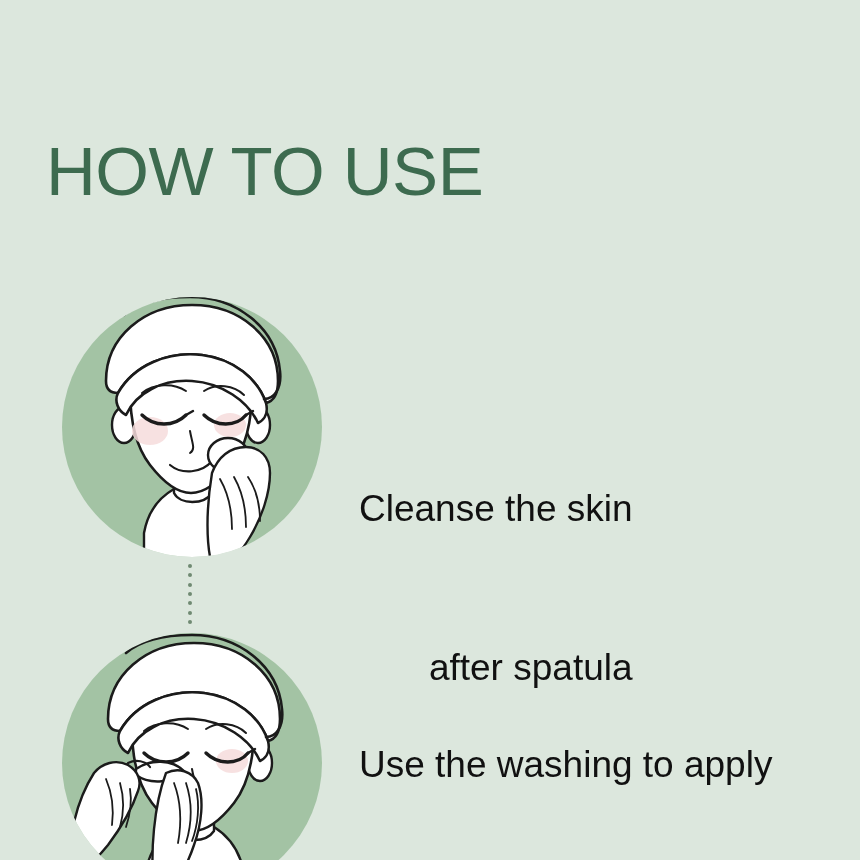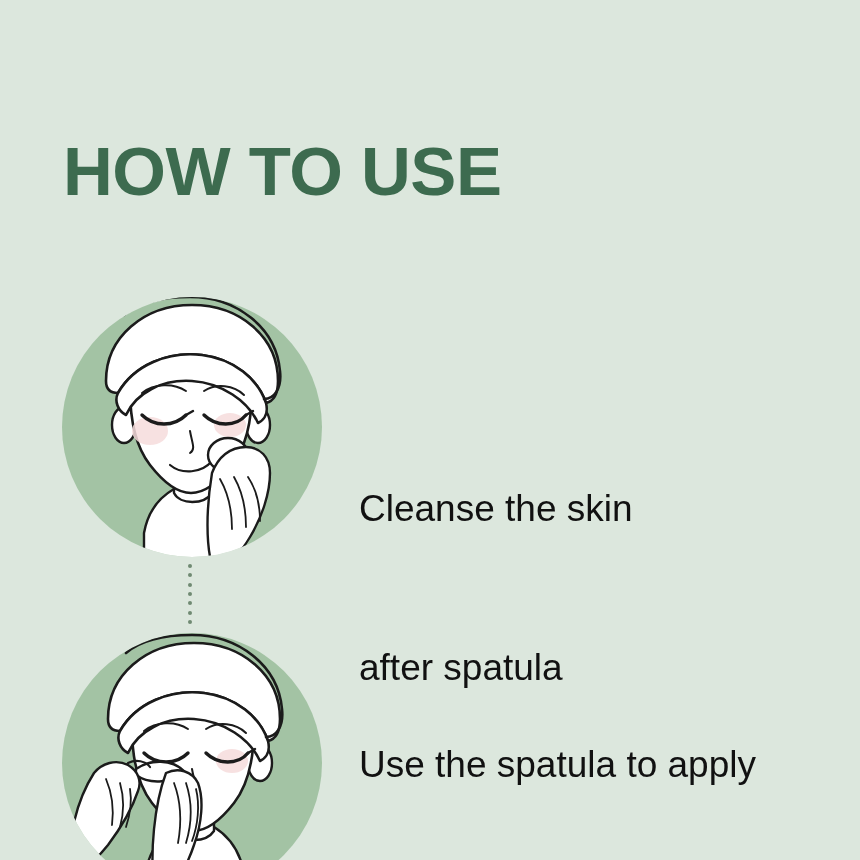--- a/index.html
+++ b/index.html
@@ -19,26 +19,25 @@
     inset: 0;
     background: #dce7dd;
   }
 
   
   .title {
     position: absolute;
     left: 46px;
     top: 137px;
     font-size: 69px;
-    font-weight: bold;
+    font-weight: normal;
     letter-spacing: -0.5px;
     color: #3d6b4f;
     line-height: 1.0;
     white-space: nowrap;
-    margin-left: 17px;
   }
 
   
   .step {
     position: absolute;
   }
   .step-1 { left: 62px; top: 297px; }
   .step-2 { left: 62px; top: 633px; }
 
   .illus-wrap {
@@ -72,20 +71,21 @@
     background: #6f8a72;
   }
 
   
   .copy {
     position: absolute;
     color: #111111;
     font-size: 37px;
     line-height: 53px;
     white-space: pre;
+    text-align: right;
   }
   .copy-1 { left: 359px; top: 376px; }
   .copy-2 { left: 359px; top: 632px; }
   .copy .line { display: block; }
 </style>
 </head>
 <body>
 
 <div class="page">
 
@@ -230,19 +230,19 @@
                    L92 254 C88 220 92 172 104 140 Z" fill="#ffffff" stroke="#1b1b1b" stroke-width="2.4" stroke-linejoin="round"></path>
           <path d="M112 150 C118 166 120 188 116 210" fill="none" stroke="#1b1b1b" stroke-width="1.8" stroke-linecap="round"></path>
           <path d="M124 150 C130 168 130 190 124 210" fill="none" stroke="#1b1b1b" stroke-width="1.8" stroke-linecap="round"></path>
           <path d="M134 156 C138 172 136 192 130 208" fill="none" stroke="#1b1b1b" stroke-width="1.8" stroke-linecap="round"></path>
         </g>
       </svg>
     </div>
   </div>
 
   <div class="copy copy-2">
-    <span class="line">Use the spatula to apply</span>
+    <span class="line">Use the washing to apply</span>
     
     
     
   </div>
 
 </div>
 
 </body></html>

